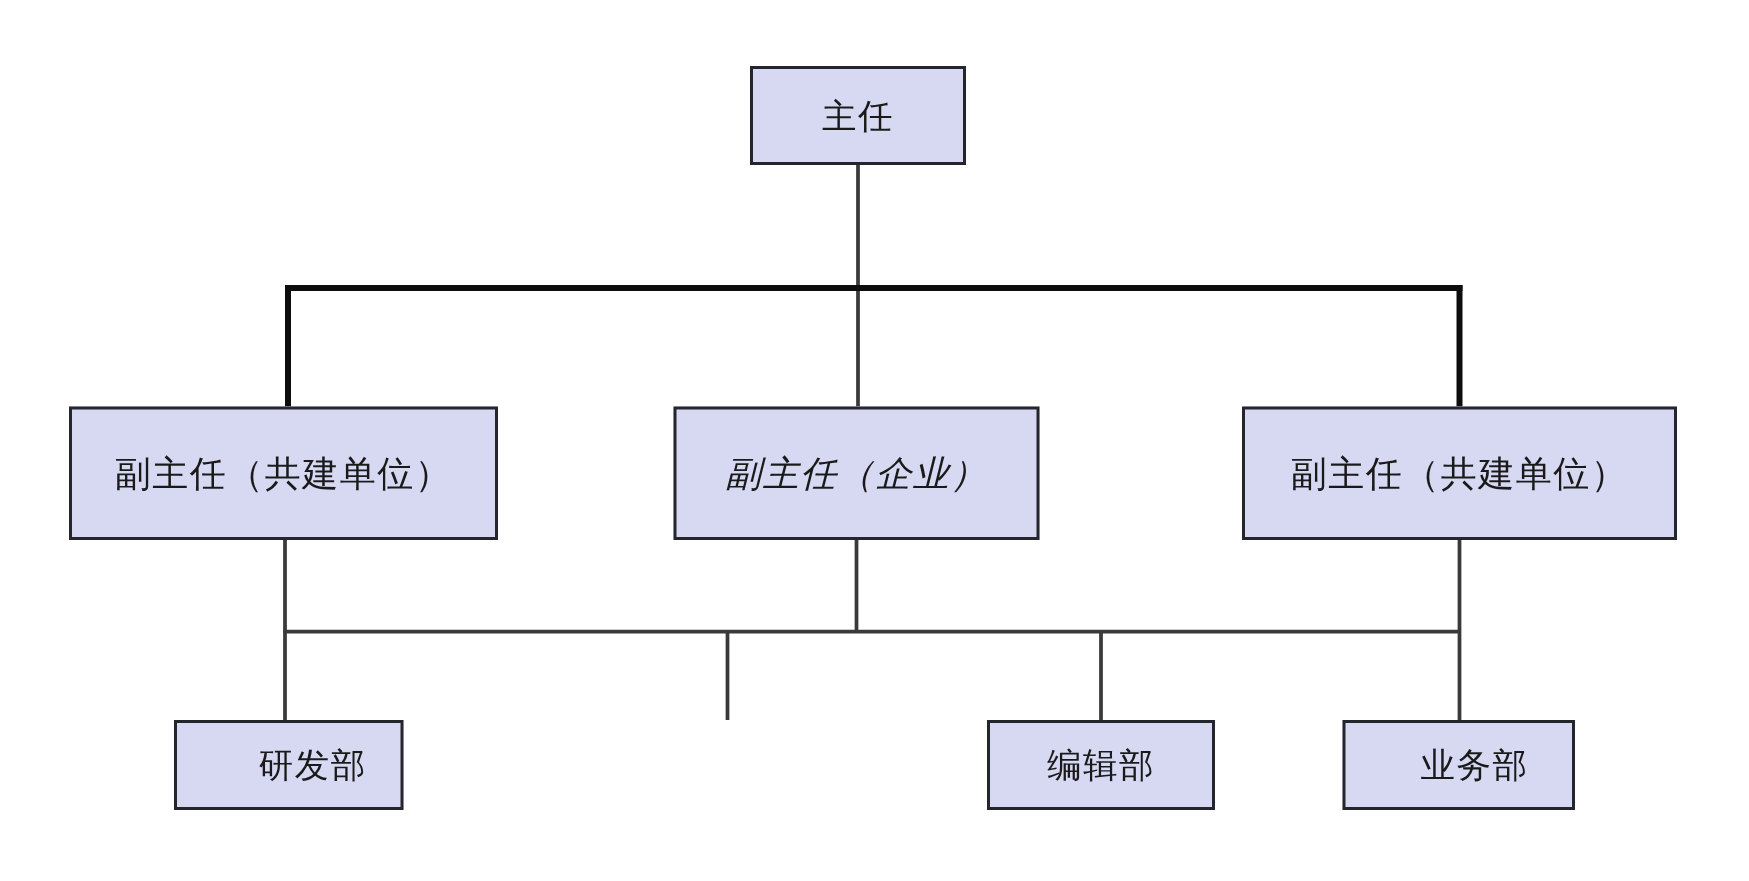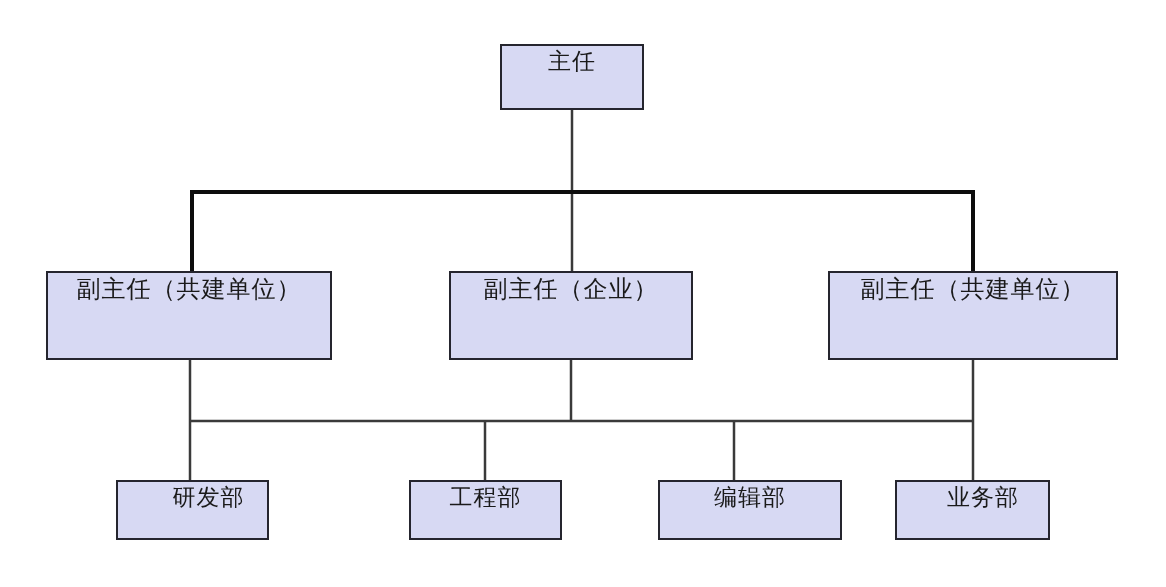--- a/index.html
+++ b/index.html
@@ -21,37 +21,37 @@
     top: 0;
     width: 1166px;
     height: 587px;
   }
   .node {
     position: absolute;
     box-sizing: border-box;
     background: #d7d9f3;
     border: 2px solid #25252e;
     display: flex;
-    align-items: flex-start;
+    align-items: center;
     justify-content: center;
     color: #1a1a1a;
     font-size: 23px;
     letter-spacing: 1px;
     white-space: nowrap;
   }
   
   .node.director    { left: 500px; top: 44px;  width: 144px; height: 66px; }
   
   .node.deputy-left  { left: 46px;  top: 271px; width: 286px; height: 89px; font-size: 24px; }
-  .node.deputy-mid   { left: 449px; top: 271px; width: 244px; height: 89px; font-size: 24px; }
+  .node.deputy-mid   { left: 449px; top: 271px; width: 244px; height: 89px; font-size: 24px; font-style: italic; }
   .node.deputy-right { left: 828px; top: 271px; width: 290px; height: 89px; font-size: 24px; }
   
   .node.dept-rd   { left: 116px; top: 480px; width: 153px; height: 60px; padding-left: 32px; }
   .node.dept-eng  { left: 409px; top: 480px; width: 153px; height: 60px; }
-  .node.dept-edit { left: 658px; top: 480px; width: 184px; height: 60px; }
+  .node.dept-edit { left: 658px; top: 480px; width: 152px; height: 60px; }
   .node.dept-biz  { left: 895px; top: 480px; width: 155px; height: 60px; padding-left: 21px; }
 </style>
 </head>
 <body>
 
 <div class="canvas">
 
   <svg class="connectors" viewBox="0 0 1166 587" xmlns="http://www.w3.org/2000/svg">
 
     <line x1="572" y1="110" x2="572" y2="271" stroke-width="2.5" stroke="#3a3a3a"></line>
@@ -78,23 +78,20 @@
   <div class="node deputy-mid">
     <span>副主任（企业）</span>
   </div>
   <div class="node deputy-right">
     <span>副主任（共建单位）</span>
   </div>
 
   <div class="node dept-rd">
     <span>研发部</span>
   </div>
-  <div class="node dept-eng">
-    <span>工程部</span>
-  </div>
   <div class="node dept-edit">
     <span>编辑部</span>
   </div>
   <div class="node dept-biz">
     <span>业务部</span>
   </div>
 
 </div>
 
 </body></html>

